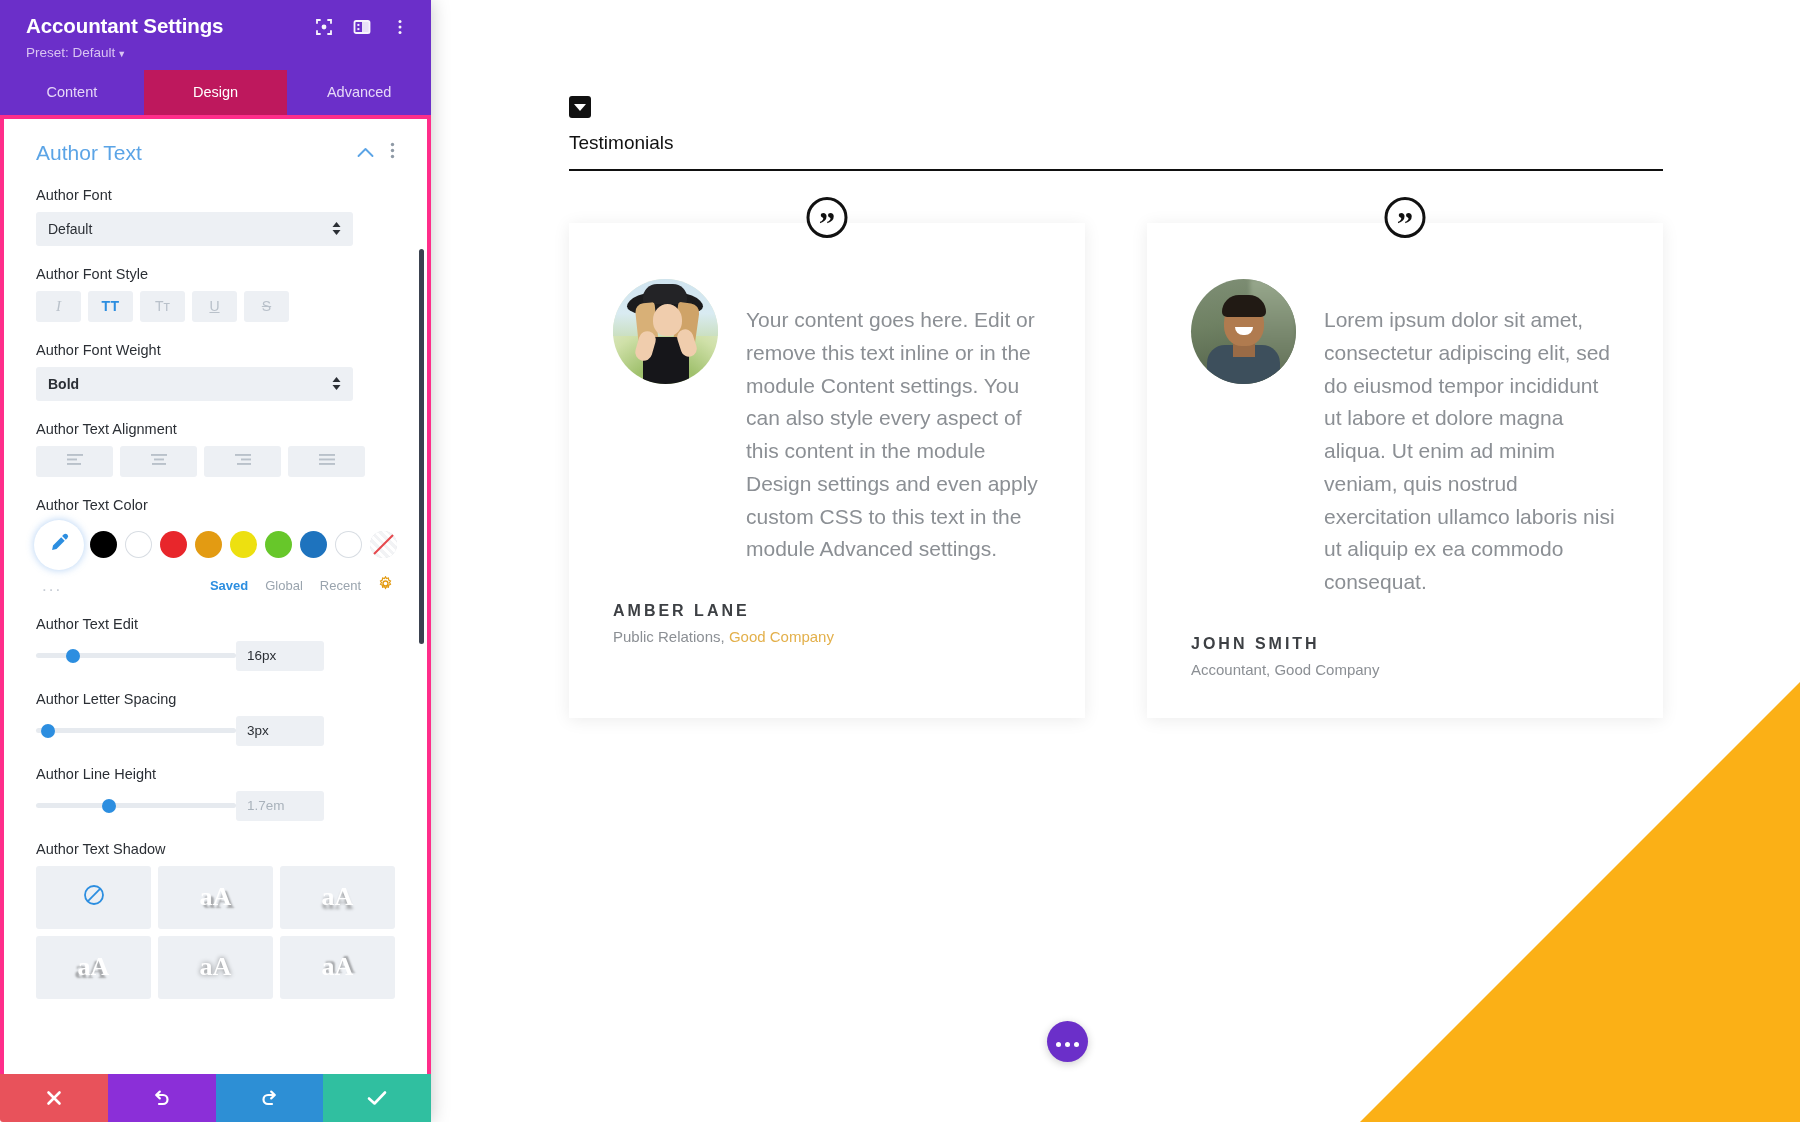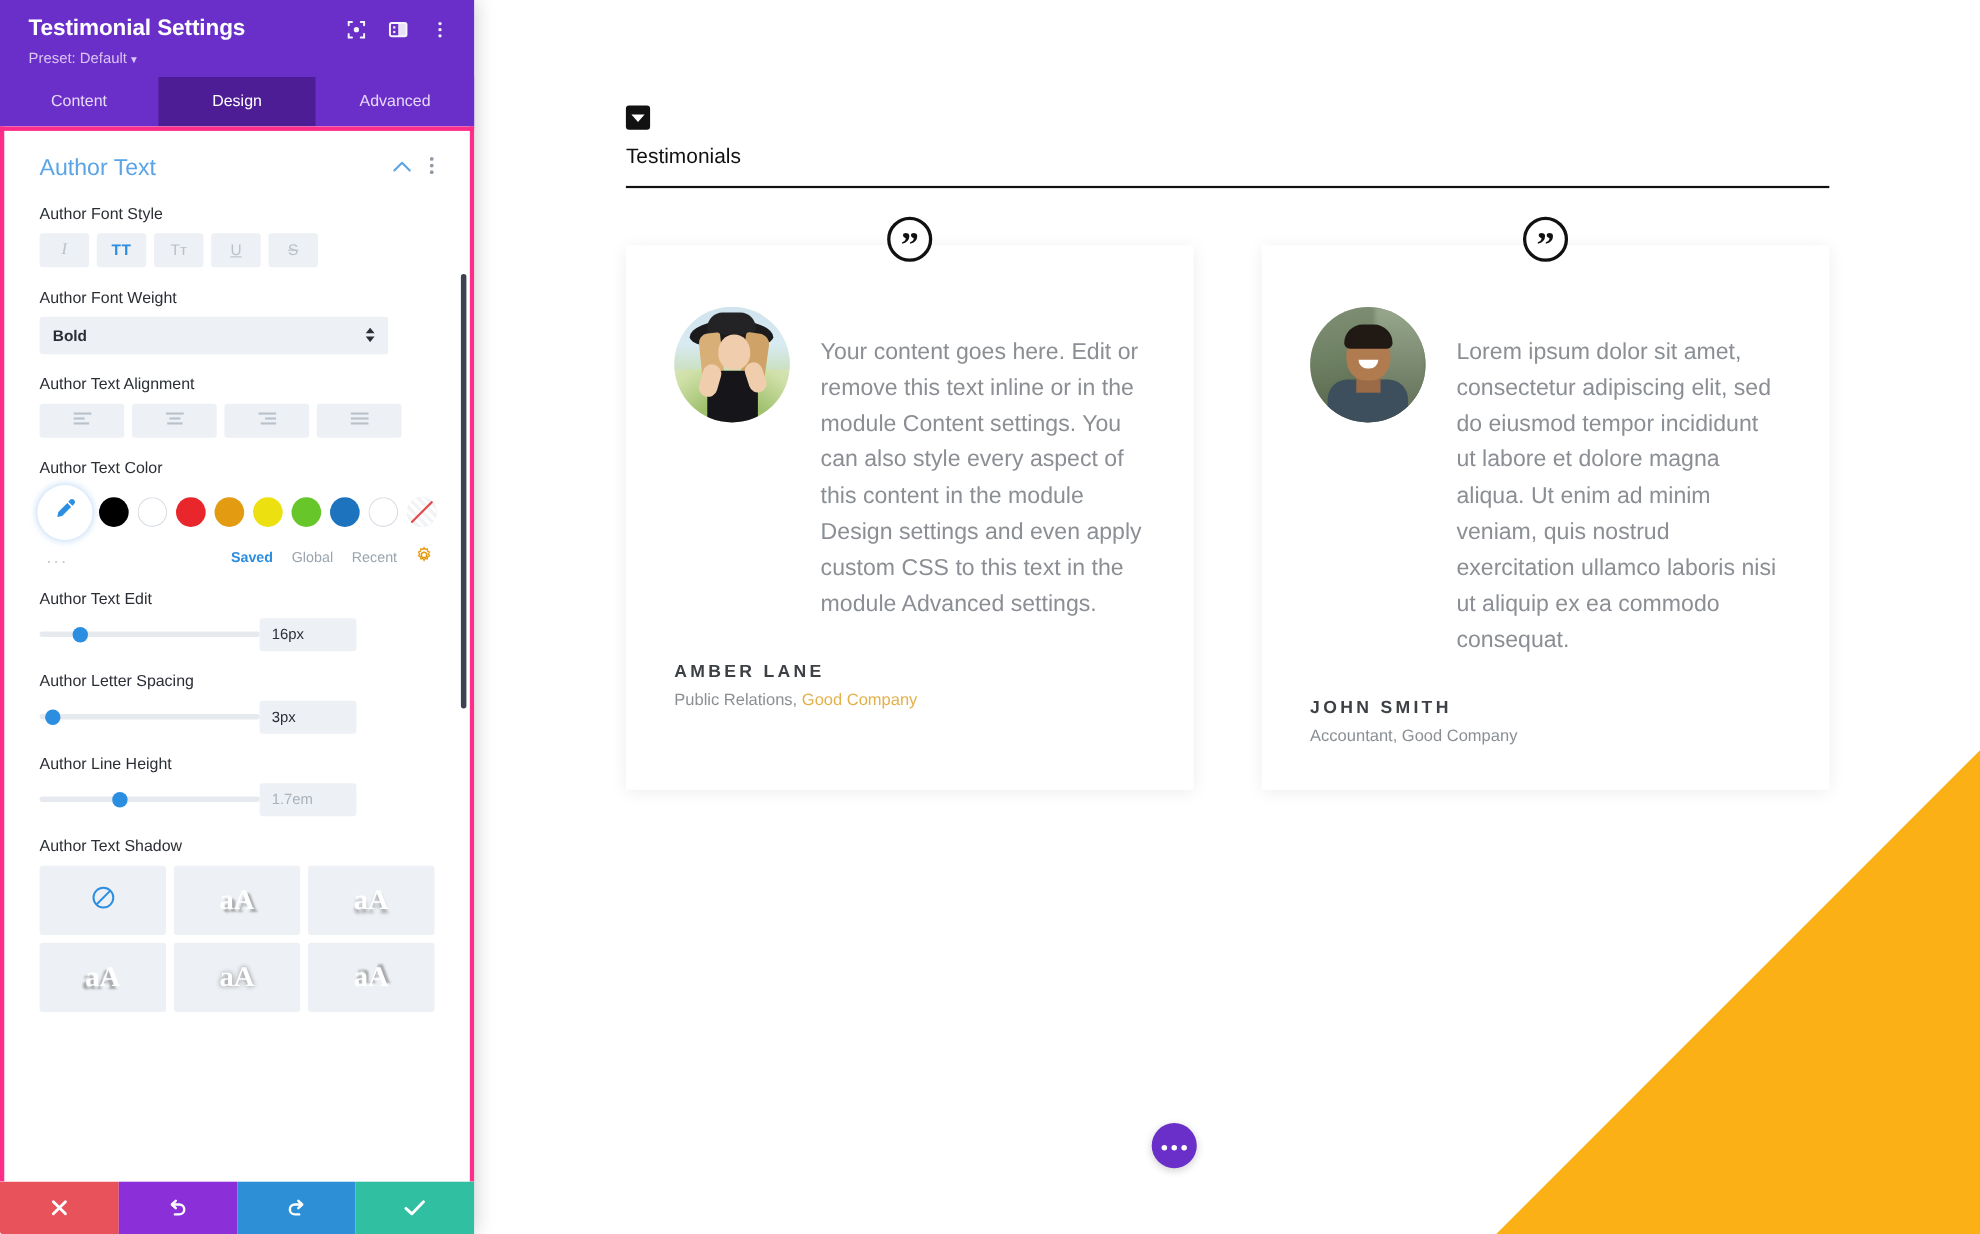--- a/index.html
+++ b/index.html
@@ -39,21 +39,21 @@
   .hdr-icon { width: 18px; height: 18px; opacity: .95; cursor: pointer; display:block; }
   .hdr-icon svg { display:block; }
 
   .panel-tabs { display: flex; background: #6B2FC9; flex: 0 0 auto; }
   .panel-tab {
     flex: 1 1 0; text-align: center;
     color: #E6D8F8; font-size: 14.5px;
     padding: 14px 0 15px; cursor: pointer;
     background: #6B2FC9;
   }
-  .panel-tab.active { background: #4c1d95; color: #ffffff; }
+  .panel-tab.active { background: #be185d; color: #ffffff; }
 
   .panel-body-wrap {
     flex: 1 1 auto; position: relative;
     border: 4px solid #FF2D8A;
     border-bottom: 0;
     overflow: hidden;
     background:#fff;
   }
   .panel-body {
     position: absolute; inset: 0;
@@ -335,21 +335,21 @@
   }
 </style>
 </head>
 <body>
 
 <div id="settings-panel">
 
   <div class="panel-header">
     <div class="panel-header-row">
       <div>
-        <div class="panel-title">Testimonial Settings</div>
+        <div class="panel-title">Accountant Settings</div>
         <div class="panel-preset">
           <span>Preset: Default</span><span class="caret">▼</span>
         </div>
       </div>
       <div class="hdr-icons">
         <span class="hdr-icon">
           <svg width="18" height="18" viewBox="0 0 18 18" fill="none">
             <path d="M2 5V2h3M16 5V2h-3M2 13v3h3M16 13v3h-3" stroke="#fff" stroke-width="1.8" stroke-linecap="round"></path>
             <circle cx="9" cy="9" r="2.4" fill="#fff"></circle>
           </svg>
@@ -395,20 +395,32 @@
             <span class="kebab-v">
               <svg width="5" height="17" viewBox="0 0 5 17">
                 <circle cx="2.5" cy="2.5" r="1.7" fill="#8f9aa6"></circle>
                 <circle cx="2.5" cy="8.5" r="1.7" fill="#8f9aa6"></circle>
                 <circle cx="2.5" cy="14.5" r="1.7" fill="#8f9aa6"></circle>
               </svg>
             </span>
           </div>
         </div>
 
+        <div class="field">
+          <span class="field-label">Author Font</span>
+          <div class="select-box">
+            <span class="val">Default</span>
+            <span class="updown">
+              <svg width="9" height="13" viewBox="0 0 9 13">
+                  <path d="M4.5 0l4 5h-8z" fill="#2b2f35"></path>
+                  <path d="M4.5 13l-4-5h8z" fill="#2b2f35"></path>
+                </svg>
+            </span>
+          </div>
+        </div>
 
         <div class="field">
           <span class="field-label">Author Font Style</span>
           <div class="btn-row style-btns">
             <div class="seg-btn">
               <i style="font-style:italic;font-family:'Liberation Serif',serif;font-size:15px;">I</i>
             </div>
             <div class="seg-btn on">
               <b style="font-size:14px;letter-spacing:.5px;">TT</b>
             </div>

